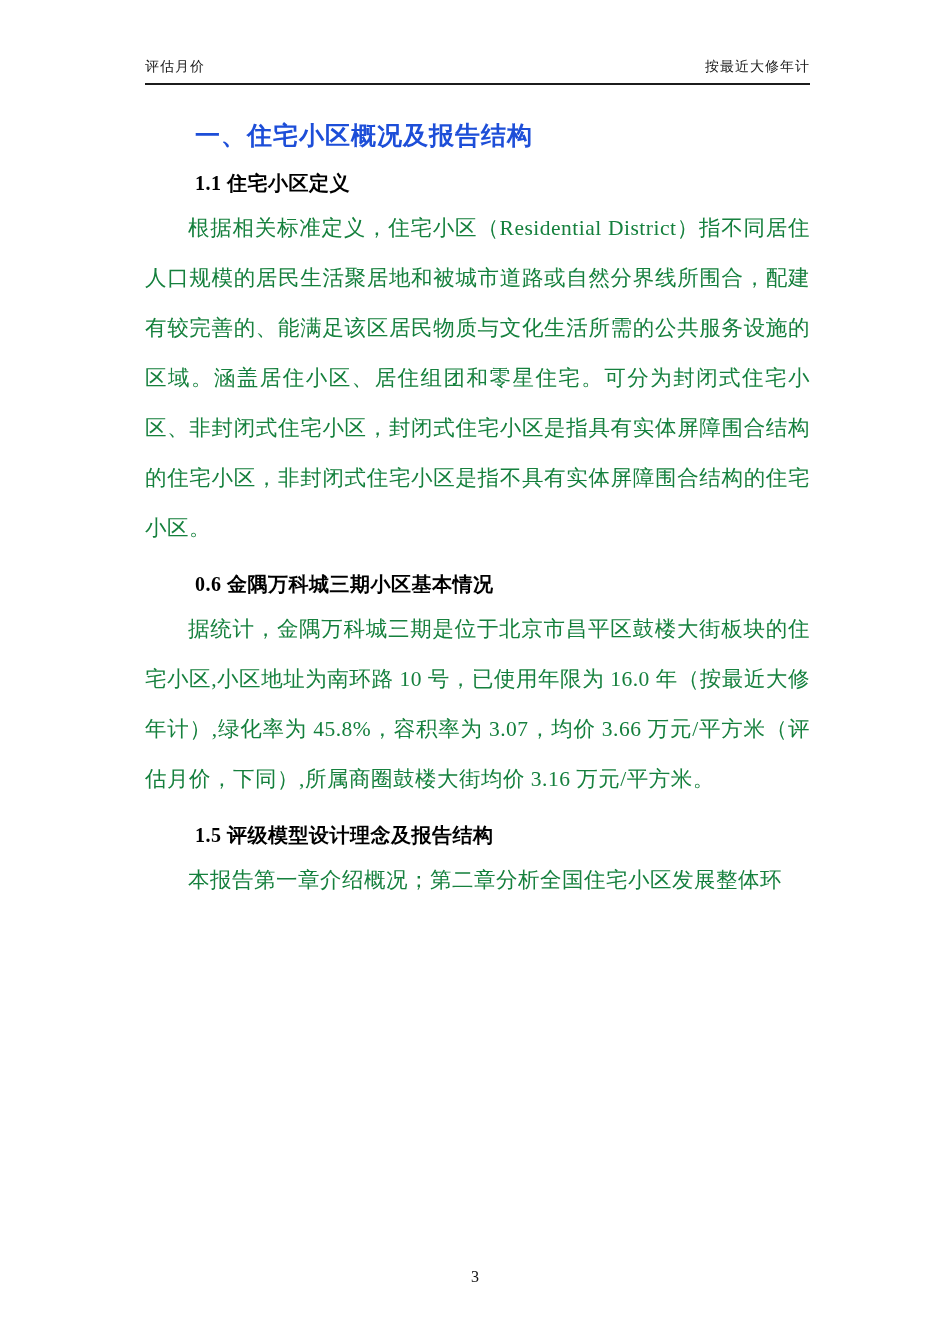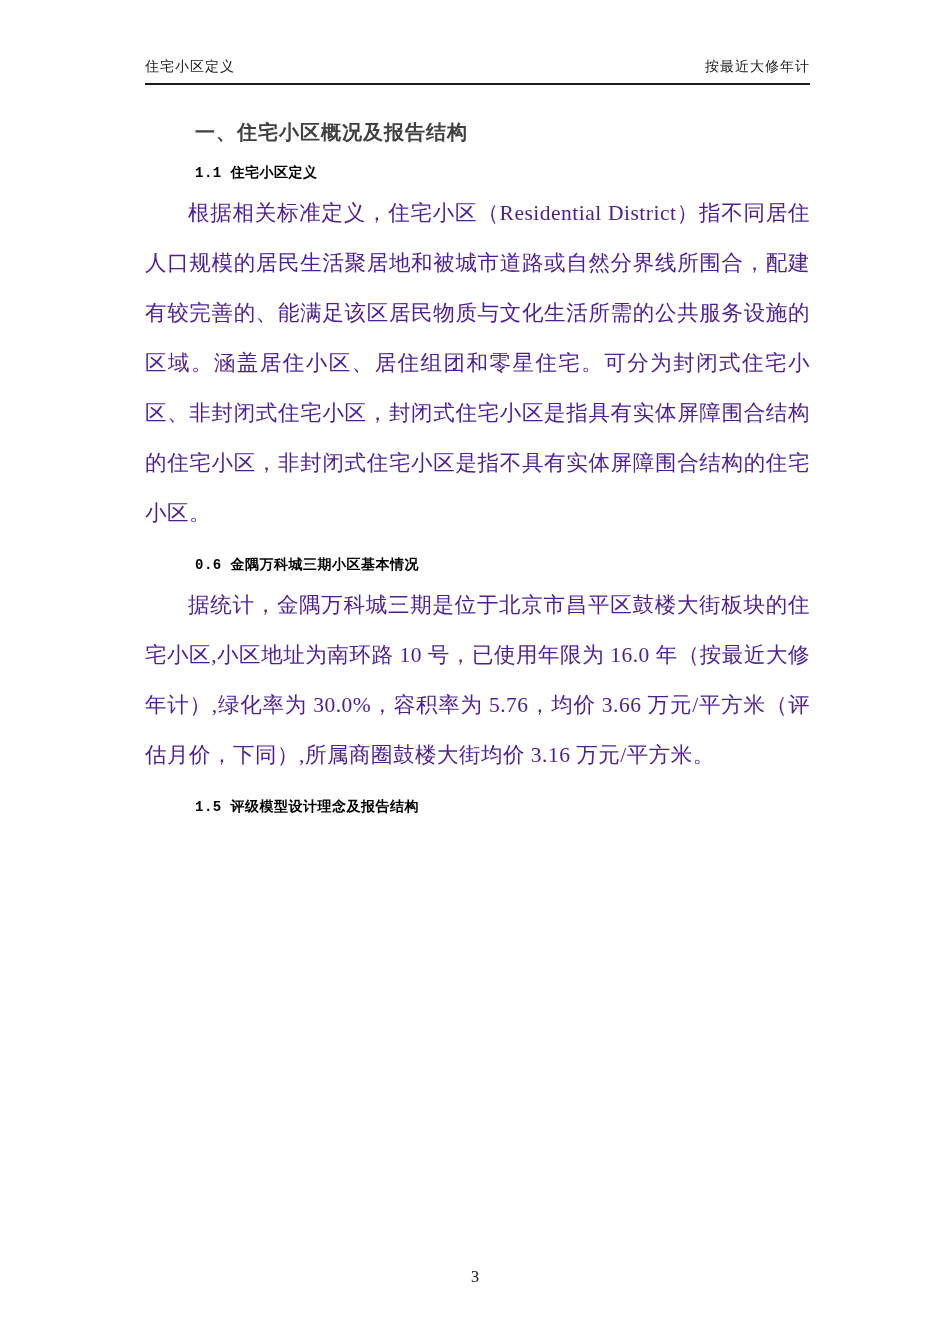--- a/index.html
+++ b/index.html
@@ -24,82 +24,83 @@
     align-items: flex-end;
     font-size: 14px;
     letter-spacing: 1px;
     color: #1a1a1a;
     padding-bottom: 7px;
     border-bottom: 2px solid #1c1c1c;
     font-family: "Liberation Serif", serif;
   }
   .doc-title {
     font-family: "Liberation Sans", sans-serif;
-    font-size: 20px;
+    font-size: 25px;
     font-weight: bold;
     padding-left: 50px;
     margin-top: 34px;
     margin-bottom: 8px;
     letter-spacing: 1px;
-    color: #404040;
+    color: #1d4ed8;
   }
   .section-heading {
-    font-family: Liberation Mono, monospace;
-    font-size: 14px;
+    font-family: Liberation Serif, serif;
+    font-size: 20px;
     font-weight: bold;
     padding-left: 50px;
     margin-top: 18px;
     margin-bottom: 6px;
     letter-spacing: 0.5px;
     color: #000;
   }
   .para {
     font-size: 21.5px;
     line-height: 50px;
     text-align: justify;
     text-indent: 2em;
-    color: #4c1d95;
+    color: #15803d;
     letter-spacing: 0.5px;
   }
   .page-footer {
     position: absolute;
     bottom: 58px;
     left: 0;
     width: 100%;
     text-align: center;
     font-size: 16px;
     color: #111;
   }
 </style>
 </head>
 <body>
 
 <div class="page">
 
   <header class="page-header">
-    <span>住宅小区定义</span>
+    <span>评估月价</span>
     <span>按最近大修年计</span>
   </header>
 
   <main>
 
     <h1 class="doc-title">一、住宅小区概况及报告结构</h1>
 
     <section>
       <h2 class="section-heading">1.1 住宅小区定义</h2>
       <p class="para">根据相关标准定义，住宅小区（Residential District）指不同居住人口规模的居民生活聚居地和被城市道路或自然分界线所围合，配建有较完善的、能满足该区居民物质与文化生活所需的公共服务设施的区域。涵盖居住小区、居住组团和零星住宅。可分为封闭式住宅小区、非封闭式住宅小区，封闭式住宅小区是指具有实体屏障围合结构的住宅小区，非封闭式住宅小区是指不具有实体屏障围合结构的住宅小区。</p>
     </section>
 
     <section>
       <h2 class="section-heading">0.6 金隅万科城三期小区基本情况</h2>
-      <p class="para">据统计，金隅万科城三期是位于北京市昌平区鼓楼大街板块的住宅小区,小区地址为南环路 10 号，已使用年限为 16.0 年（按最近大修年计）,绿化率为 30.0%，容积率为 5.76，均价 3.66 万元/平方米（评估月价，下同）,所属商圈鼓楼大街均价 3.16 万元/平方米。</p>
+      <p class="para">据统计，金隅万科城三期是位于北京市昌平区鼓楼大街板块的住宅小区,小区地址为南环路 10 号，已使用年限为 16.0 年（按最近大修年计）,绿化率为 45.8%，容积率为 3.07，均价 3.66 万元/平方米（评估月价，下同）,所属商圈鼓楼大街均价 3.16 万元/平方米。</p>
     </section>
 
     <section>
       <h2 class="section-heading">1.5 评级模型设计理念及报告结构</h2>
+      <p class="para">本报告第一章介绍概况；第二章分析全国住宅小区发展整体环</p>
     </section>
 
   </main>
 
   <footer class="page-footer">
     <span>3</span>
   </footer>
 
 </div>
 

